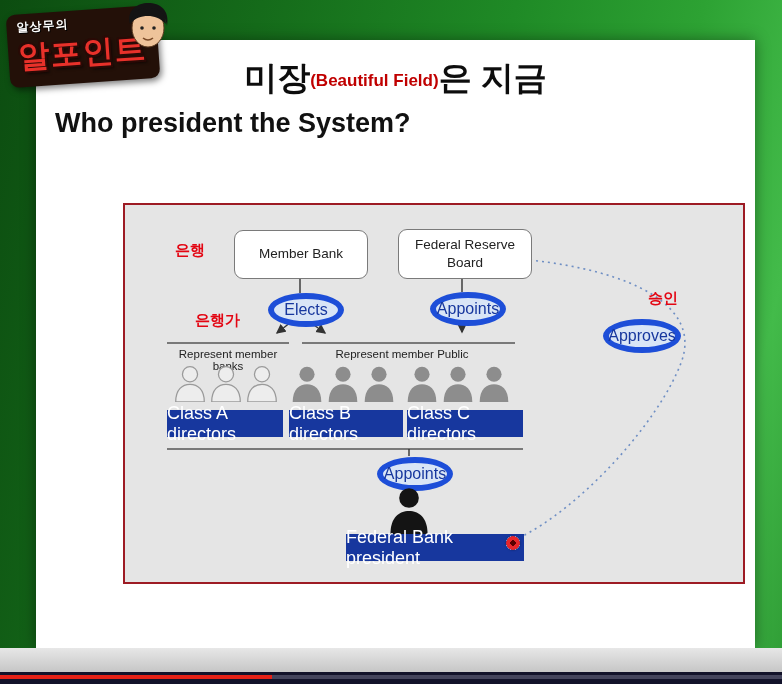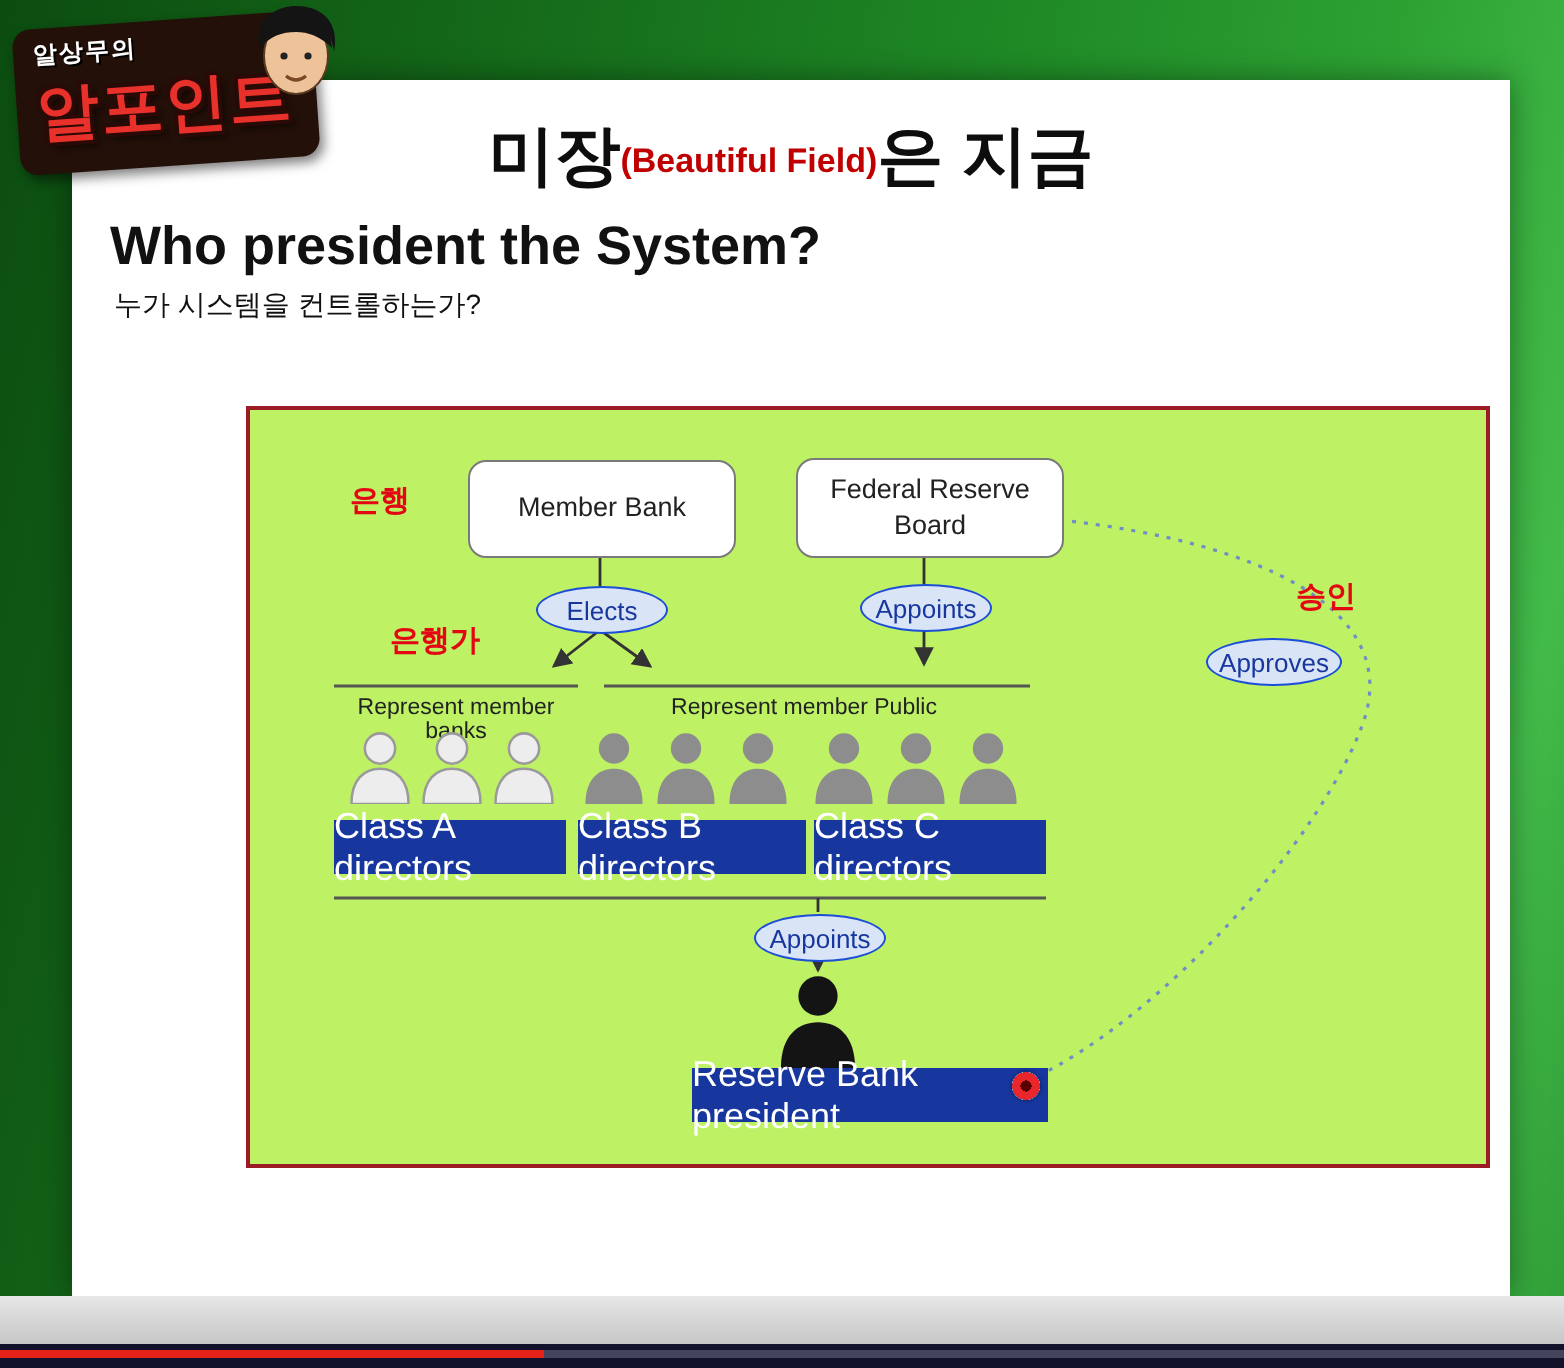--- a/index.html
+++ b/index.html
@@ -11,30 +11,30 @@
   
   .slide-title{position:absolute;left:0;top:16px;width:100%;text-align:center;white-space:nowrap;}
   .t-big{font-size:33px;font-weight:bold;color:#0d0d0d;}
   .t-red{font-size:17px;font-weight:bold;color:#c00000;vertical-align:3px;}
   .heading{position:absolute;left:19px;top:68px;font-size:27px;font-weight:bold;color:#111;}
   .subheading{position:absolute;left:21px;top:104px;font-size:14px;color:#111;}
   .section-label{position:absolute;left:0;top:126px;width:100%;text-align:center;
                  font-size:21px;font-weight:bold;color:#c00000;letter-spacing:2px;}
   
   .diagram{position:absolute;left:87px;top:163px;width:618px;height:377px;
-           border:2px solid #9d1b24;background:#bef264;}
+           border:2px solid #9d1b24;background:#e5e5e5;}
   .connectors{position:absolute;left:0;top:0;width:618px;height:377px;}
   .ln{stroke:#333;stroke-width:1.4;fill:none;}
   .rule{stroke:#555;stroke-width:1.6;fill:none;}
   .dotted{stroke:#6f8fc4;stroke-width:1.6;fill:none;stroke-dasharray:2 4;}
   .node{position:absolute;border:1.5px solid #7a7a7a;border-radius:9px;background:#fff;
         display:flex;flex-direction:column;align-items:center;justify-content:center;
         font-size:13.5px;color:#222;line-height:1.35;}
-  .pill{position:absolute;background:#d9e5f6;border:1px solid #1d4ed8;border-radius:50%;
-        display:flex;align-items:center;justify-content:center;font-size:13px;color:#17379e;}
+  .pill{position:absolute;background:#d9e5f6;border:6px solid #1d4ed8;border-radius:50%;
+        display:flex;align-items:center;justify-content:center;font-size:16px;color:#17379e;}
   .redlabel{position:absolute;color:#e30613;font-weight:bold;font-size:15px;}
   .rep{position:absolute;font-size:11.5px;color:#222;text-align:center;}
   .bluebar{position:absolute;height:27px;background:#17379e;color:#fff;font-size:18px;
            display:flex;align-items:center;justify-content:center;}
   .person{position:absolute;width:34px;height:37px;}
   .pA{fill:#ededed;stroke:#9a9a9a;stroke-width:1.5;}
   .pG{fill:#8d8d8d;stroke:none;}
   .pK{fill:#141414;stroke:none;}
   .recdot{position:absolute;left:381px;top:331px;width:14px;height:14px;border-radius:50%;
           background:radial-gradient(circle,#5a0000 0 28%,#e8262b 28% 70%,#ffffff 70% 100%);
@@ -60,21 +60,20 @@
 </head>
 <body>
 
 <div class="frame">
 
   <div class="slide">
 
     <div class="slide-title"><span class="t-big">미장</span><span class="t-red">(Beautiful Field)</span><span class="t-big">은 지금</span></div>
 
     <div class="heading">Who president the System?</div>
-    <div class="subheading">누가 시스템을 컨트롤하는가?</div>
 
     <div class="diagram">
 
       <svg class="connectors" viewBox="0 0 618 377">
         <defs>
           <marker id="arw" markerWidth="8" markerHeight="8" refX="6" refY="3.5" orient="auto">
             <path d="M0,0 L7,3.5 L0,7 Z" fill="#333"></path>
           </marker>
         </defs>
         <path class="dotted" d="M405 55 C505 66 578 100 556 158 C534 216 458 302 392 334"></path>
@@ -151,21 +150,21 @@
 
       <div class="bluebar" style="left:42px;top:205px;width:116px;">Class A directors</div>
       <div class="bluebar" style="left:164px;top:205px;width:114px;">Class B directors</div>
       <div class="bluebar" style="left:282px;top:205px;width:116px;">Class C directors</div>
 
       <svg class="person" style="left:262px;top:281px;width:44px;height:48px;" viewBox="0 0 40 44">
           <circle class="pK" cx="20" cy="11" r="9"></circle>
           <path class="pK" d="M3 44 C3 29 11 23 20 23 C29 23 37 29 37 44 Z"></path>
         </svg>
 
-      <div class="bluebar" style="left:221px;top:329px;width:178px;">Reserve Bank president</div>
+      <div class="bluebar" style="left:221px;top:329px;width:178px;">Federal Bank president</div>
       <div class="recdot"></div>
 
     </div>
   </div>
 
   <div class="logo">
     <div class="logo-badge">
       <div class="logo-top">알상무의</div>
       <div class="logo-main">알포인트</div>
     </div>

